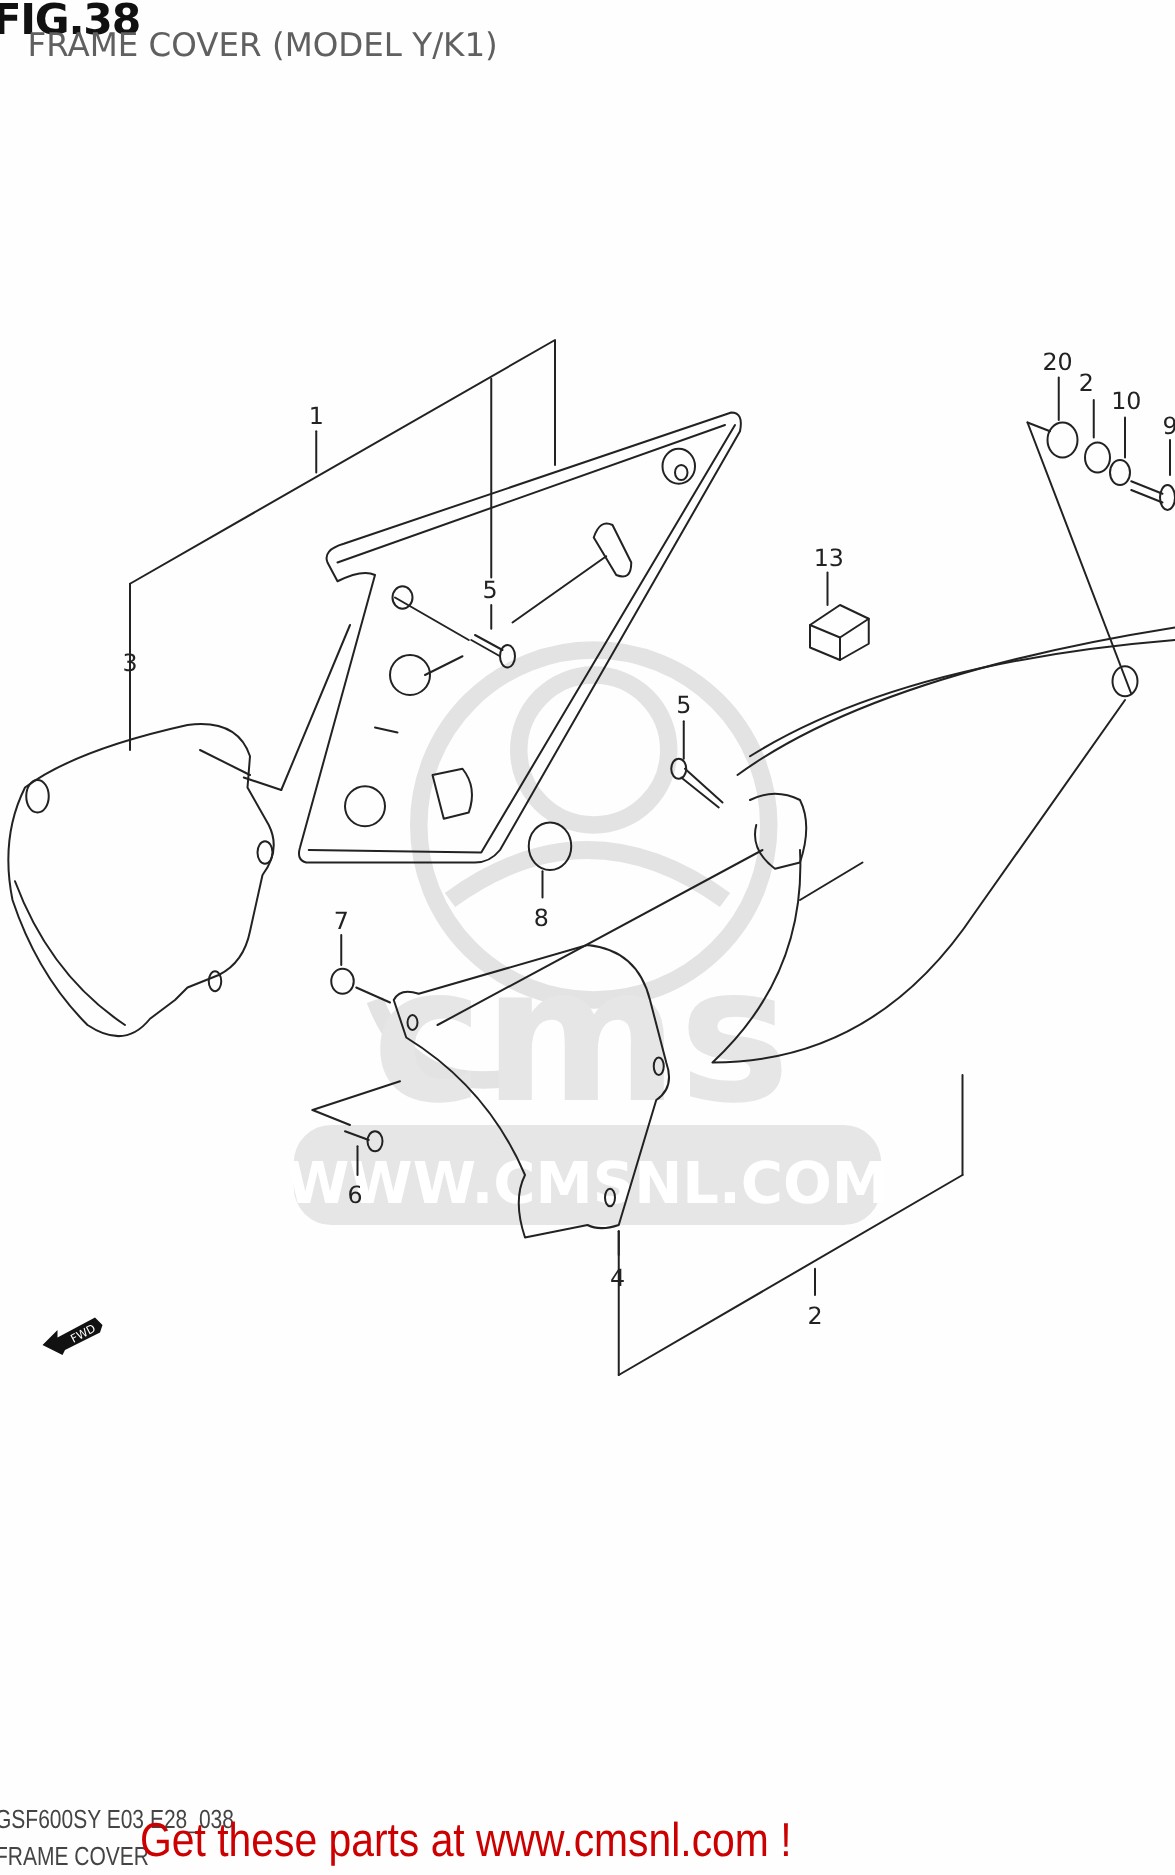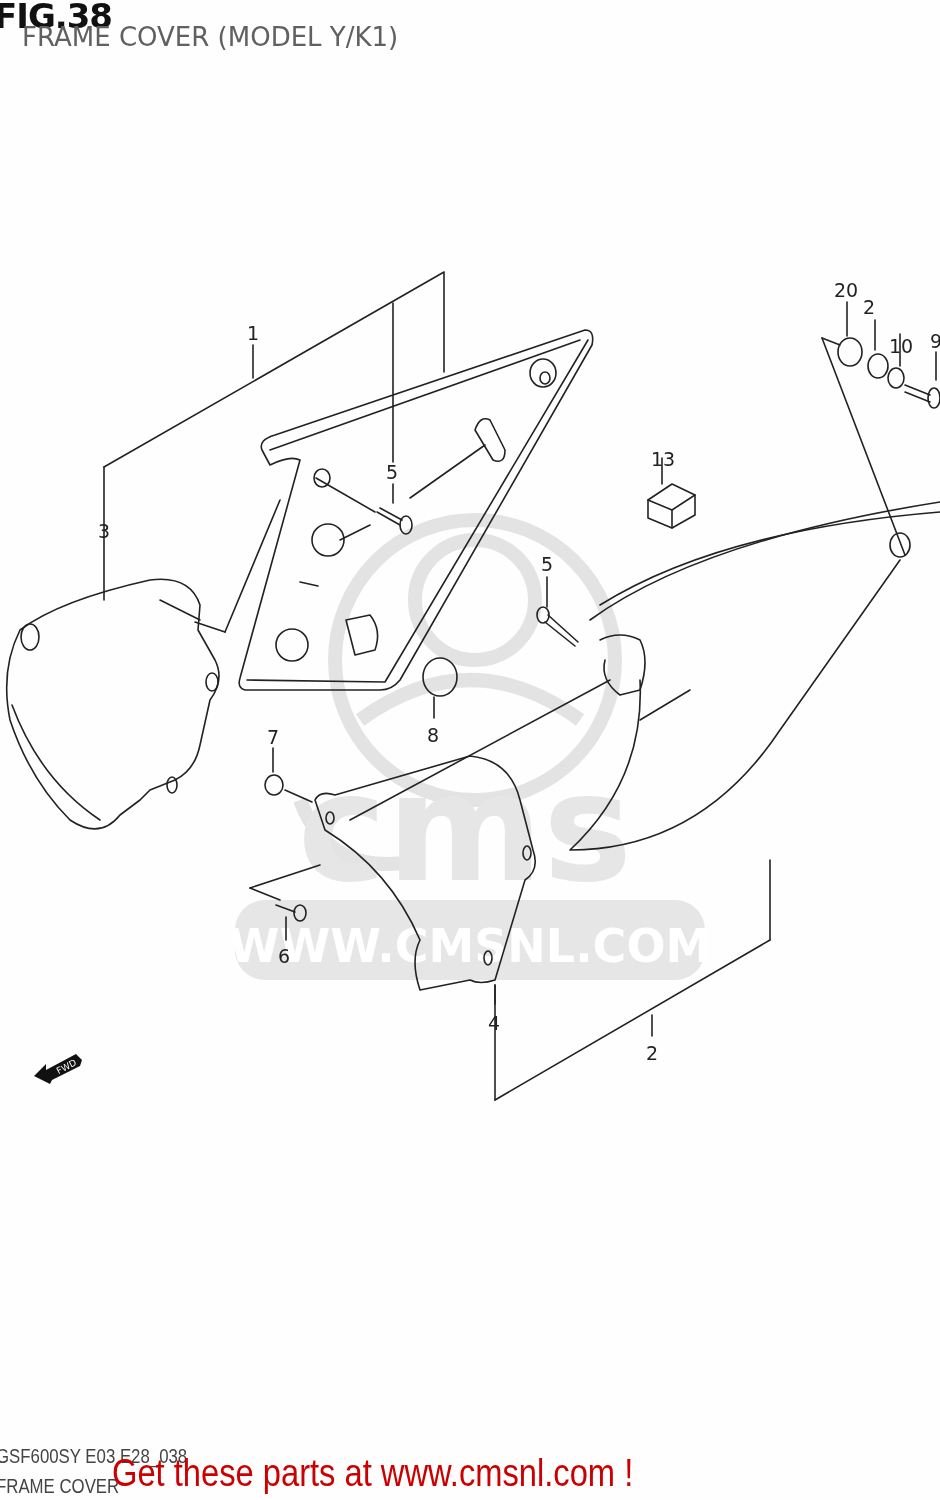--- a/index.html
+++ b/index.html
@@ -161,24 +161,24 @@
 <div class="label" style="left:247px;top:322px;">1</div>
 <div class="label" style="left:646px;top:1042px;">2</div>
 <div class="label" style="left:98px;top:520px;">3</div>
 <div class="label" style="left:488px;top:1012px;">4</div>
 <div class="label" style="left:386px;top:461px;">5</div>
 <div class="label" style="left:541px;top:553px;">5</div>
 <div class="label" style="left:278px;top:945px;">6</div>
 <div class="label" style="left:267px;top:726px;">7</div>
 <div class="label" style="left:427px;top:724px;">8</div>
 <div class="label" style="left:930px;top:330px;">9</div>
-<div class="label" style="left:889px;top:310px;margin-top:25px;">10</div>
+<div class="label" style="left:889px;top:310px;">10</div>
 <div class="label" style="left:863px;top:296px;">2</div>
 <div class="label" style="left:834px;top:279px;">20</div>
-<div class="label" style="left:651px;top:448px;text-align:right;">13</div>
+<div class="label" style="left:651px;top:436px;text-align:right;">13</div>
 
 <div class="fwd-badge">
   <svg width="52" height="40" viewBox="0 0 52 40">
     <path d="M2 32 L 14 20 L 14 26 L 44 10 L 50 16 L 48 22 L 20 36 L 18 40 Z" fill="#111"></path>
     <text x="24" y="28" font-size="9" font-family="DejaVu Sans, sans-serif" fill="#fff" transform="rotate(-28 30 24)">FWD</text>
   </svg>
 </div>
 
 <div class="footer-code">GSF600SY E03 E28_038</div>
 <div class="footer-name">FRAME COVER</div>

